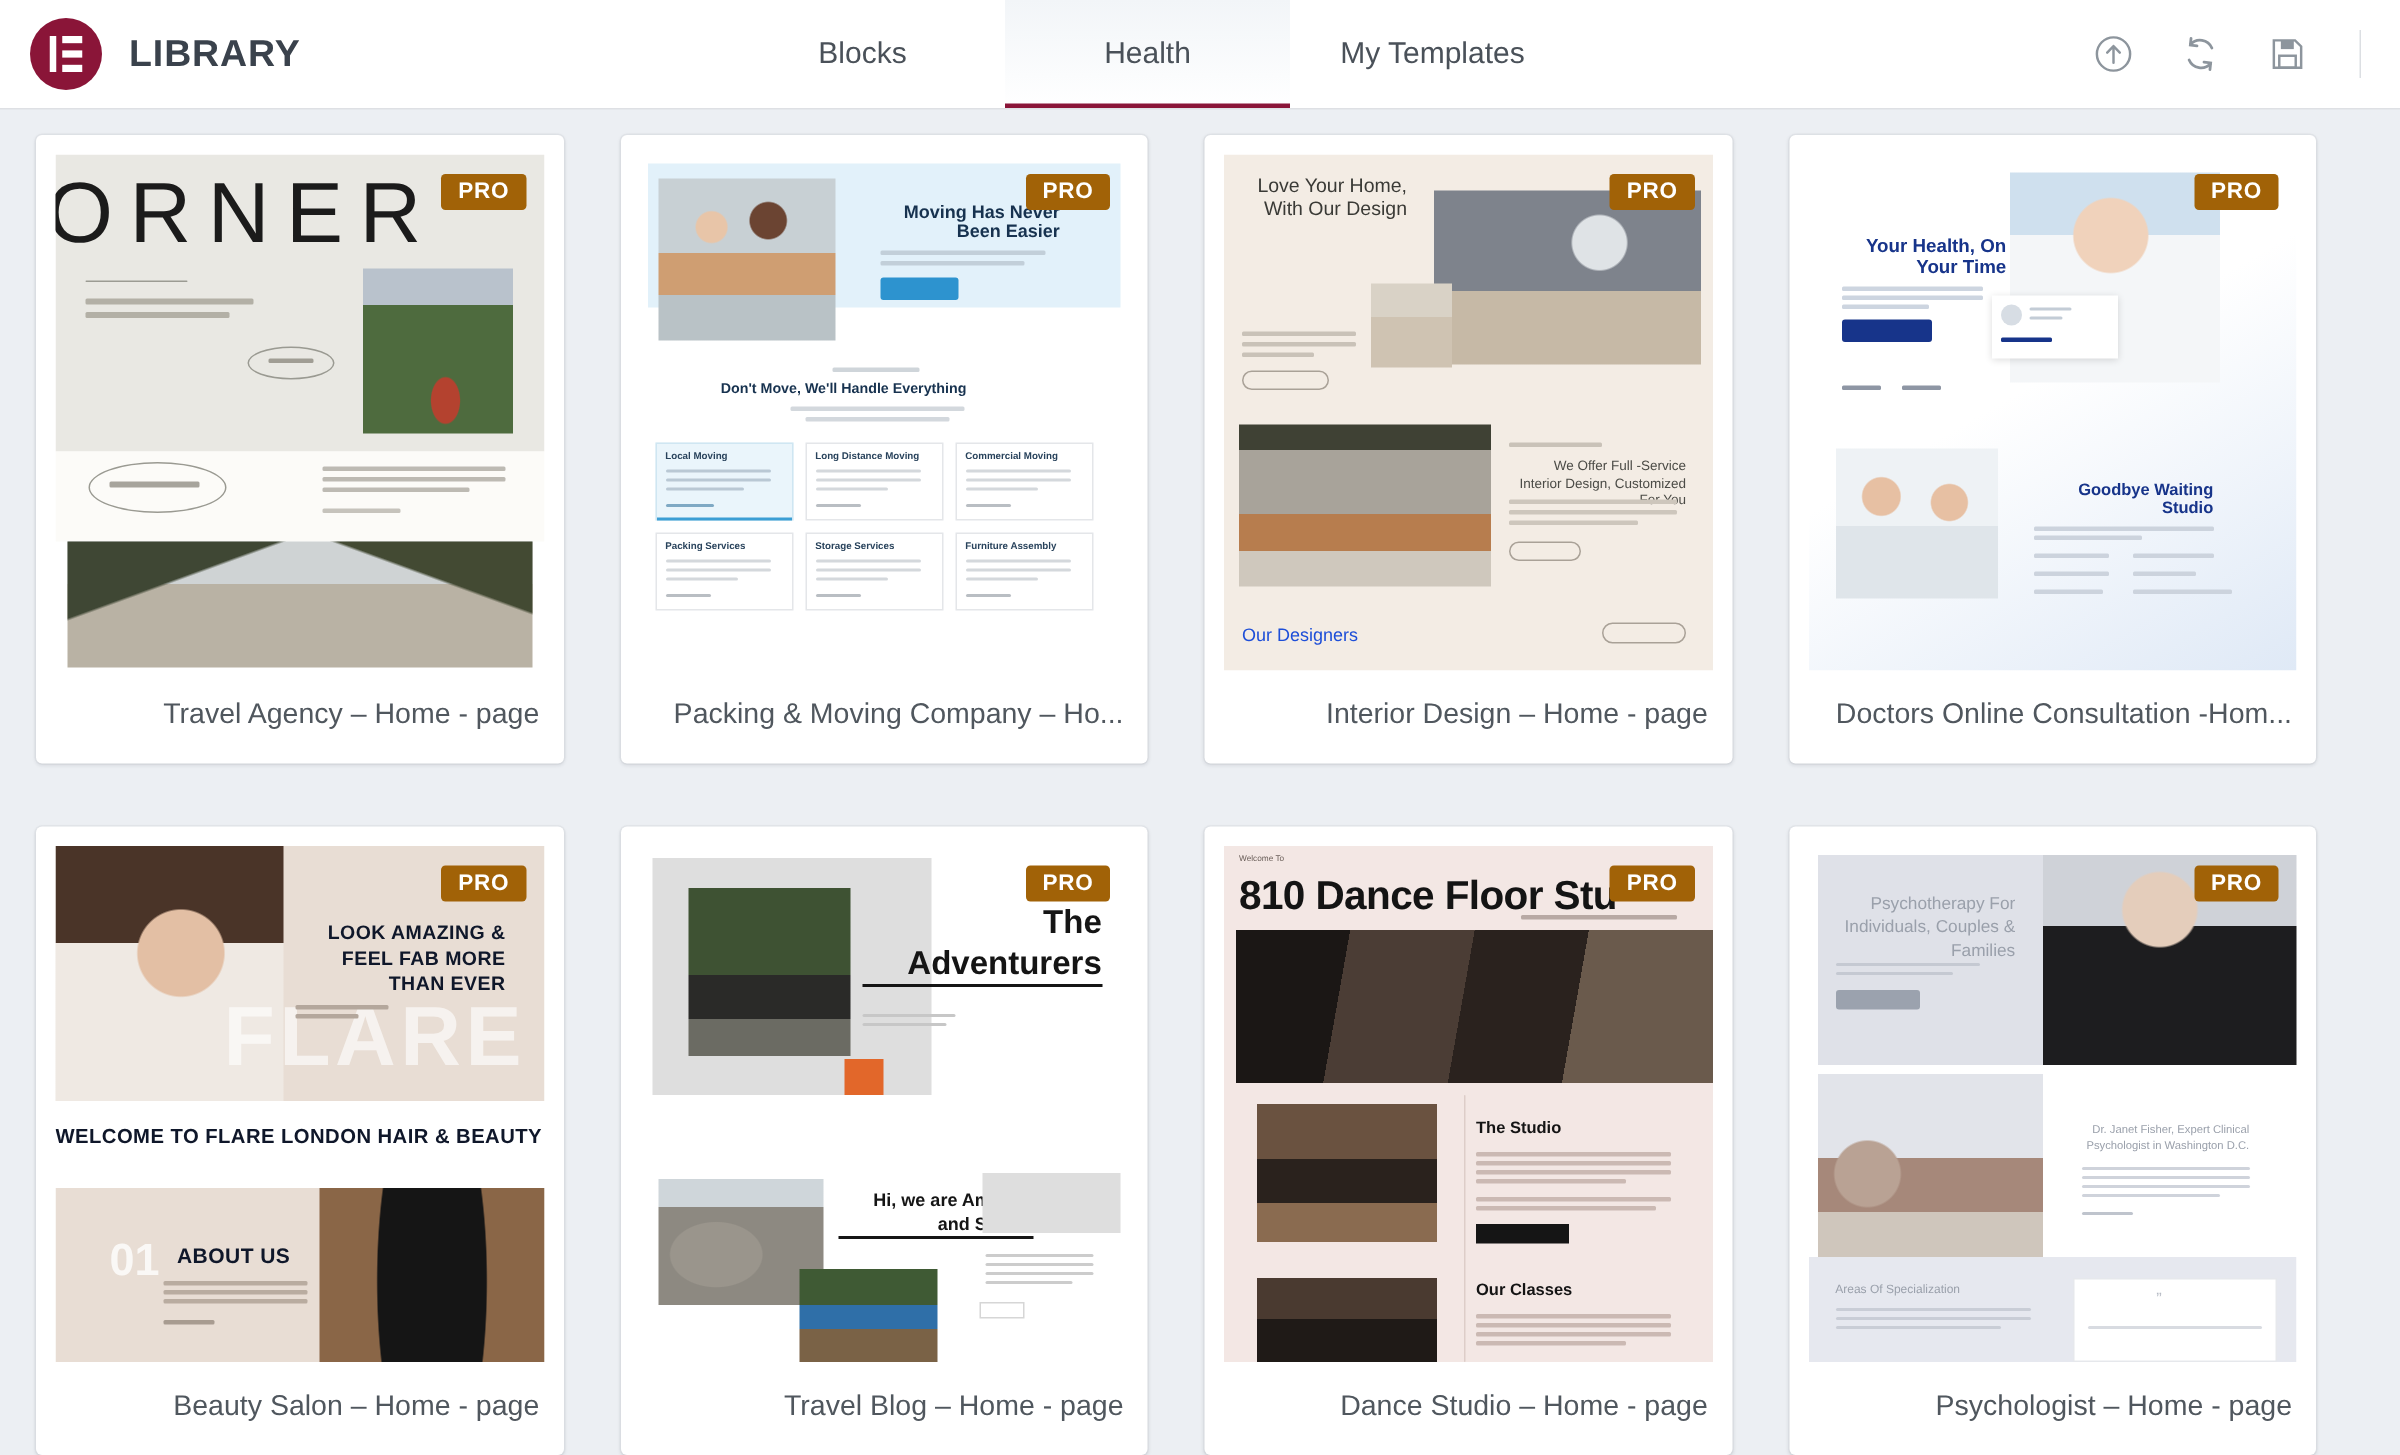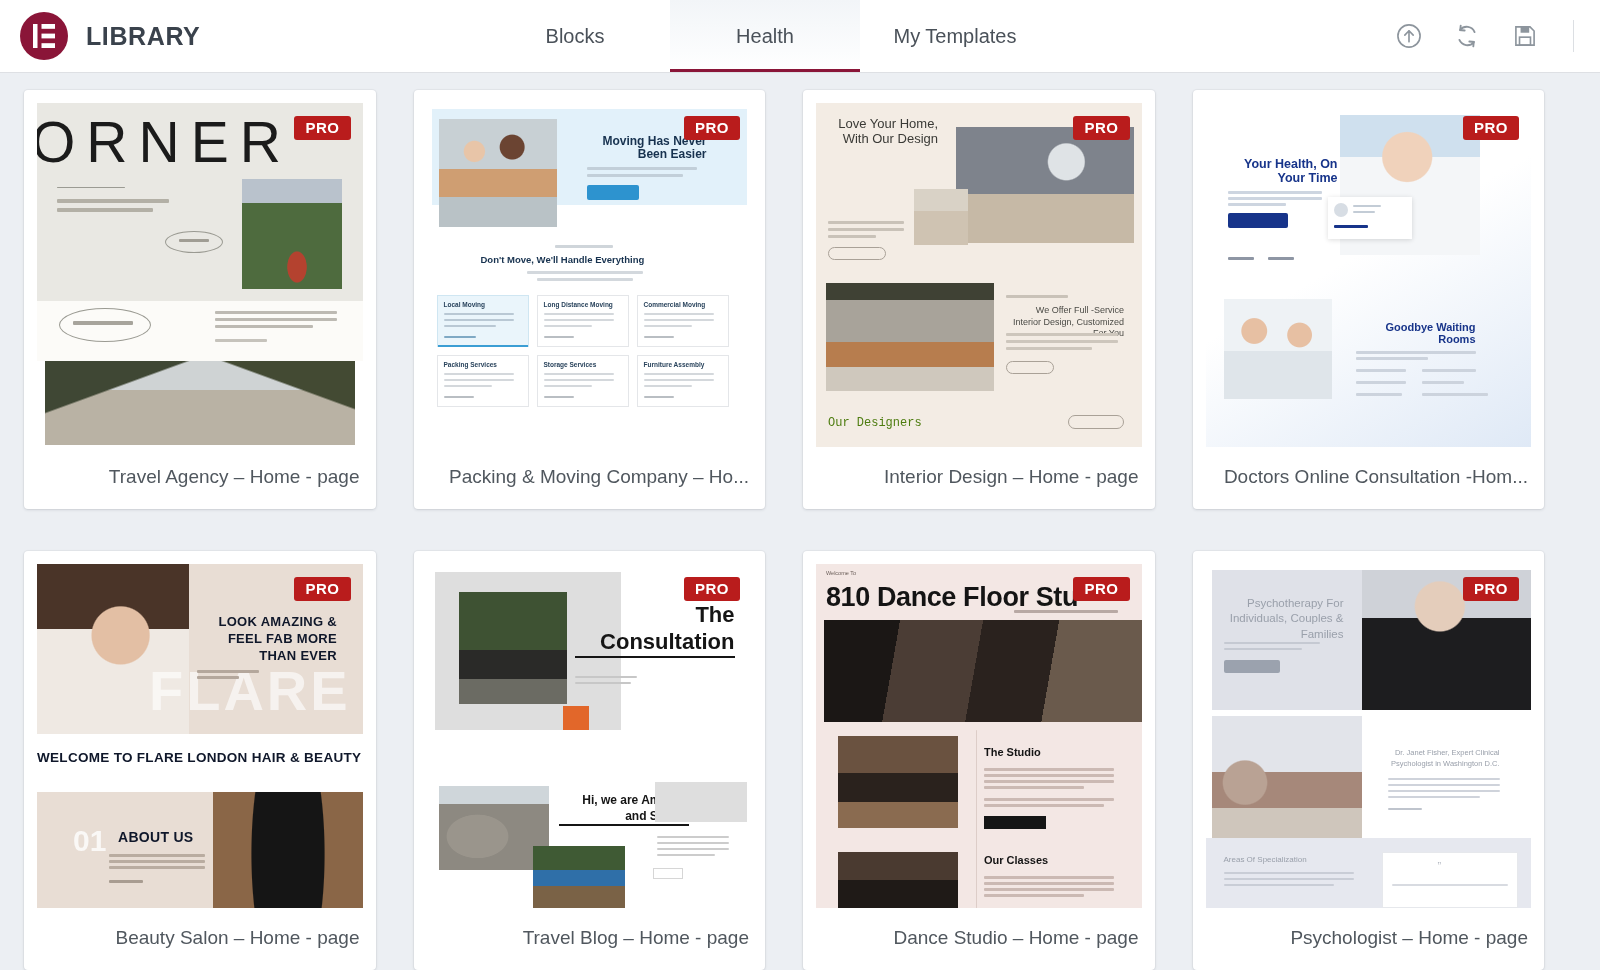--- a/index.html
+++ b/index.html
@@ -91,21 +91,21 @@
   .thumb-wrap {
     position: relative;
     margin: 13px 13px 0 13px;
     height: 344px;
     overflow: hidden;
     background: #ffffff;
   }
   .thumb { position: absolute; inset: 0; overflow: hidden; }
   .pro-badge {
     position: absolute; top: 13px; right: 12px;
-    background: #b91c1c; color: #ffffff;
+    background: #a16207; color: #ffffff;
     font-size: 15px; font-weight: bold; letter-spacing: 0.5px;
     padding: 4px 11px 5px 11px; border-radius: 3px;
     z-index: 9; line-height: 1;
   }
   .card-title {
     font-size: 19px; color: #50575e;
     padding: 19px 16px 21px 16px;
     white-space: nowrap; overflow: hidden; text-overflow: ellipsis;
   }
 
@@ -436,21 +436,21 @@
         <div class="bar" style="left:12px;top:125px;width:76px;height:3px;background:#c9c2b8;"></div>
         <div class="bar" style="left:12px;top:132px;width:48px;height:3px;background:#c9c2b8;"></div>
         <div class="t id-pill" style="left:12px;top:144px;width:58px;height:13px;"></div>
         <div class="t id-living"></div>
         <div class="bar" style="left:190px;top:192px;width:62px;height:3px;background:#c9c2b8;"></div>
         <div class="tx" style="left:190px;top:202px;font-size:9px;color:#4b4b46;width:118px;line-height:1.3;">We Offer Full -Service Interior Design, Customized For You</div>
         <div class="bar" style="left:190px;top:230px;width:112px;height:3px;background:#cdc6bc;"></div>
         <div class="bar" style="left:190px;top:237px;width:112px;height:3px;background:#cdc6bc;"></div>
         <div class="bar" style="left:190px;top:244px;width:86px;height:3px;background:#cdc6bc;"></div>
         <div class="t id-pill" style="left:190px;top:258px;width:48px;height:13px;"></div>
-        <div class="tx" style="left:12px;top:314px;font-size:12px;color:#4d7c0f;font-weight:500;font-family:Liberation Mono, monospace;">Our Designers</div>
+        <div class="tx" style="left:12px;top:314px;font-size:12px;color:#1d4ed8;font-weight:500;">Our Designers</div>
         <div class="t id-pill" style="left:252px;top:312px;width:56px;height:14px;"></div>
       </div>
       <span class="pro-badge">PRO</span>
     </div>
     <div class="card-title">Interior Design – Home - page</div>
   </div>
 
   <div class="card">
     <div class="thumb-wrap">
       <div class="thumb">
@@ -462,21 +462,21 @@
         <div class="bar" style="left:22px;top:100px;width:58px;height:2.6px;background:#cdd5e0;"></div>
         <div class="t dr-navy" style="left:22px;top:110px;width:60px;height:15px;"></div>
         <div class="t dr-card" style="left:122px;top:94px;width:84px;height:42px;"></div>
         <div class="t" style="left:128px;top:100px;width:14px;height:14px;border-radius:50%;background:#d7dde4;"></div>
         <div class="bar" style="left:147px;top:102px;width:28px;height:2.4px;background:#c3ccd6;"></div>
         <div class="bar" style="left:147px;top:108px;width:22px;height:2.4px;background:#c3ccd6;"></div>
         <div class="bar" style="left:128px;top:122px;width:34px;height:3px;background:#17348a;"></div>
         <div class="bar" style="left:22px;top:154px;width:26px;height:3px;background:#8e96a4;"></div>
         <div class="bar" style="left:62px;top:154px;width:26px;height:3px;background:#8e96a4;"></div>
         <div class="t dr-consult"></div>
-        <div class="tx dr-h" style="left:150px;top:218px;font-size:11px;width:120px;">Goodbye Waiting Rooms</div>
+        <div class="tx dr-h" style="left:150px;top:218px;font-size:11px;width:120px;">Goodbye Waiting Studio</div>
         <div class="bar" style="left:150px;top:248px;width:120px;height:2.6px;background:#ccd3dd;"></div>
         <div class="bar" style="left:150px;top:254px;width:72px;height:2.6px;background:#ccd3dd;"></div>
         <div class="bar" style="left:150px;top:266px;width:50px;height:2.6px;background:#ccd3dd;"></div>
         <div class="bar" style="left:216px;top:266px;width:54px;height:2.6px;background:#ccd3dd;"></div>
         <div class="bar" style="left:150px;top:278px;width:50px;height:2.6px;background:#ccd3dd;"></div>
         <div class="bar" style="left:216px;top:278px;width:42px;height:2.6px;background:#ccd3dd;"></div>
         <div class="bar" style="left:150px;top:290px;width:46px;height:2.6px;background:#ccd3dd;"></div>
         <div class="bar" style="left:216px;top:290px;width:66px;height:2.6px;background:#ccd3dd;"></div>
       </div>
       <span class="pro-badge">PRO</span>
@@ -509,21 +509,21 @@
     </div>
     <div class="card-title">Beauty Salon – Home - page</div>
   </div>
 
   <div class="card">
     <div class="thumb-wrap">
       <div class="thumb">
         <div class="t tb-bg"></div>
         <div class="t tb-grey"></div>
         <div class="t tb-jeep"></div>
-        <div class="tx tb-h" style="left:148px;top:38px;font-size:22px;line-height:1.22;width:160px;">The Consultation</div>
+        <div class="tx tb-h" style="left:148px;top:38px;font-size:22px;line-height:1.22;width:160px;">The Adventurers</div>
         <div class="bar" style="left:148px;top:112px;width:62px;height:2.4px;background:#c7c7c7;"></div>
         <div class="bar" style="left:148px;top:118px;width:56px;height:2.4px;background:#c7c7c7;"></div>
         <div class="t tb-orange" style="left:136px;top:142px;width:26px;height:24px;"></div>
         <div class="t tb-rock"></div>
         <div class="tx tb-h" style="left:132px;top:228px;font-size:12px;line-height:1.35;width:130px;">Hi, we are Amanda and Shawn</div>
         <div class="t" style="left:228px;top:218px;width:92px;height:40px;background:#dedede;"></div>
         <div class="bar" style="left:230px;top:272px;width:72px;height:2.4px;background:#cccccc;"></div>
         <div class="bar" style="left:230px;top:278px;width:72px;height:2.4px;background:#cccccc;"></div>
         <div class="bar" style="left:230px;top:284px;width:72px;height:2.4px;background:#cccccc;"></div>
         <div class="bar" style="left:230px;top:290px;width:58px;height:2.4px;background:#cccccc;"></div>

